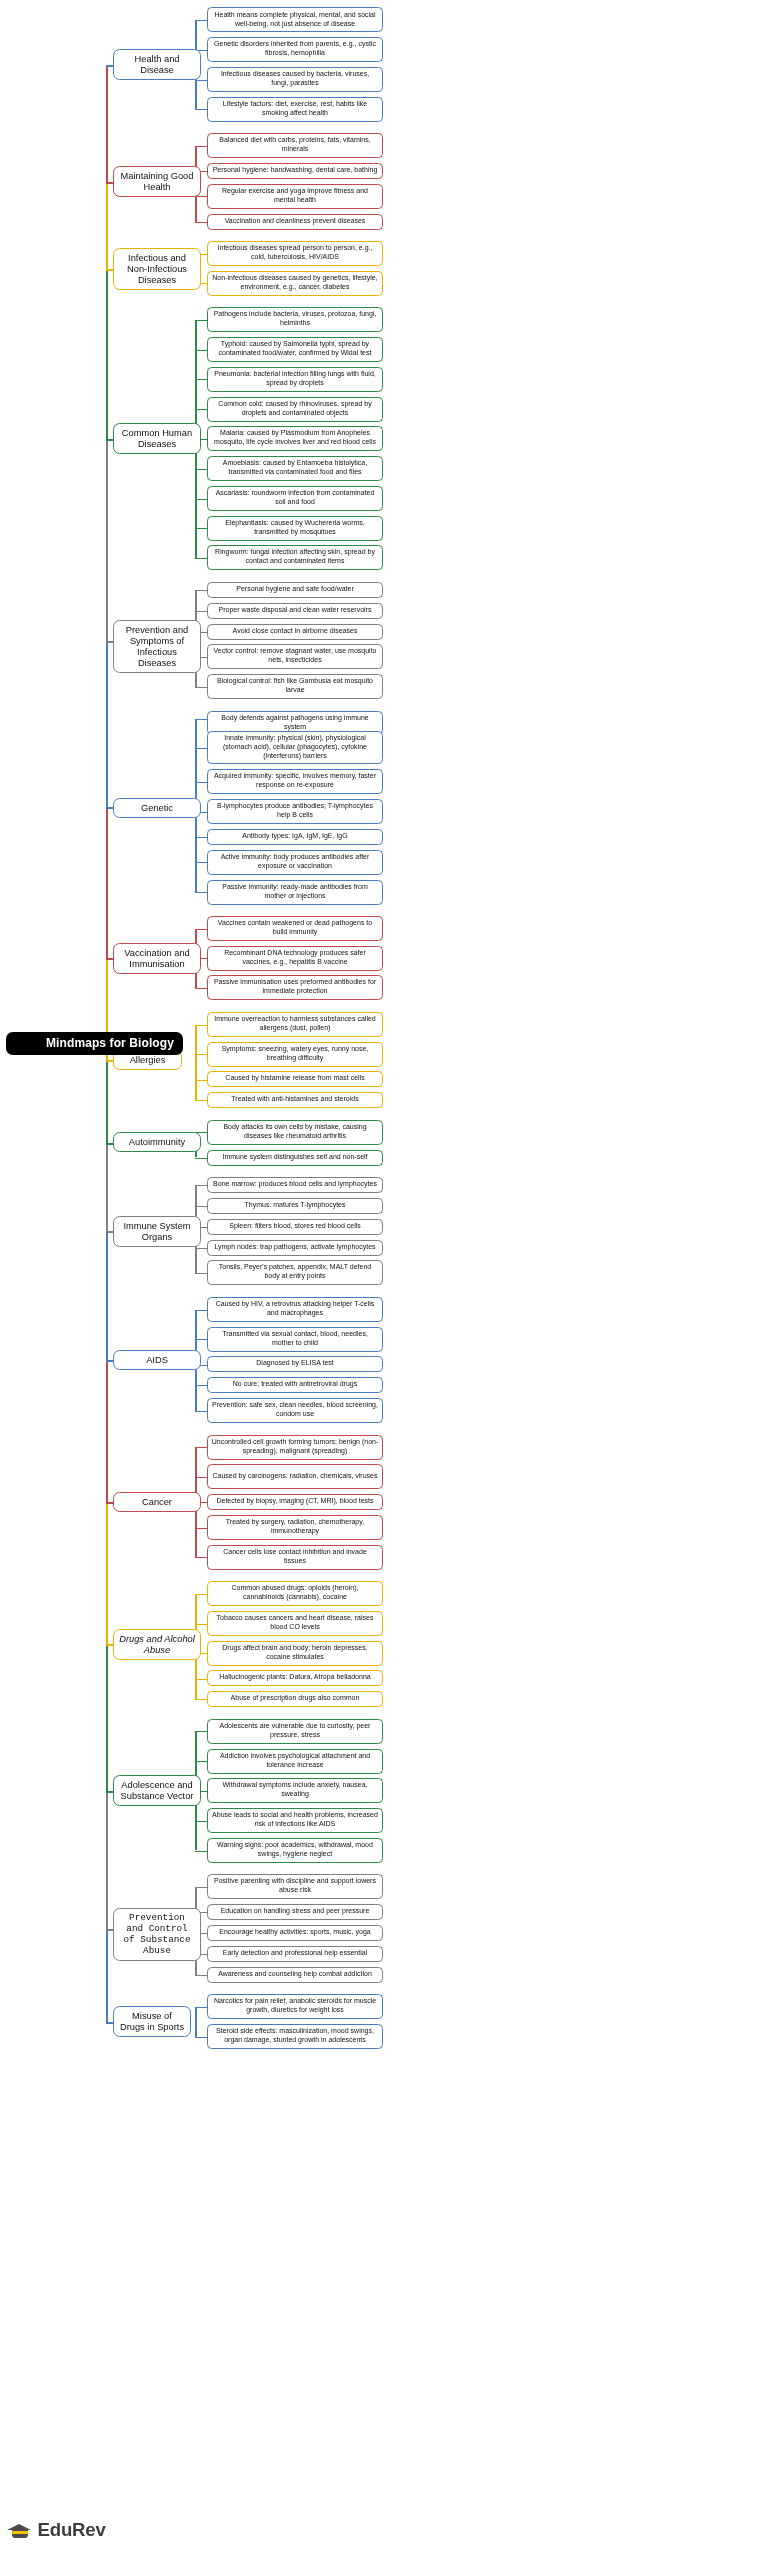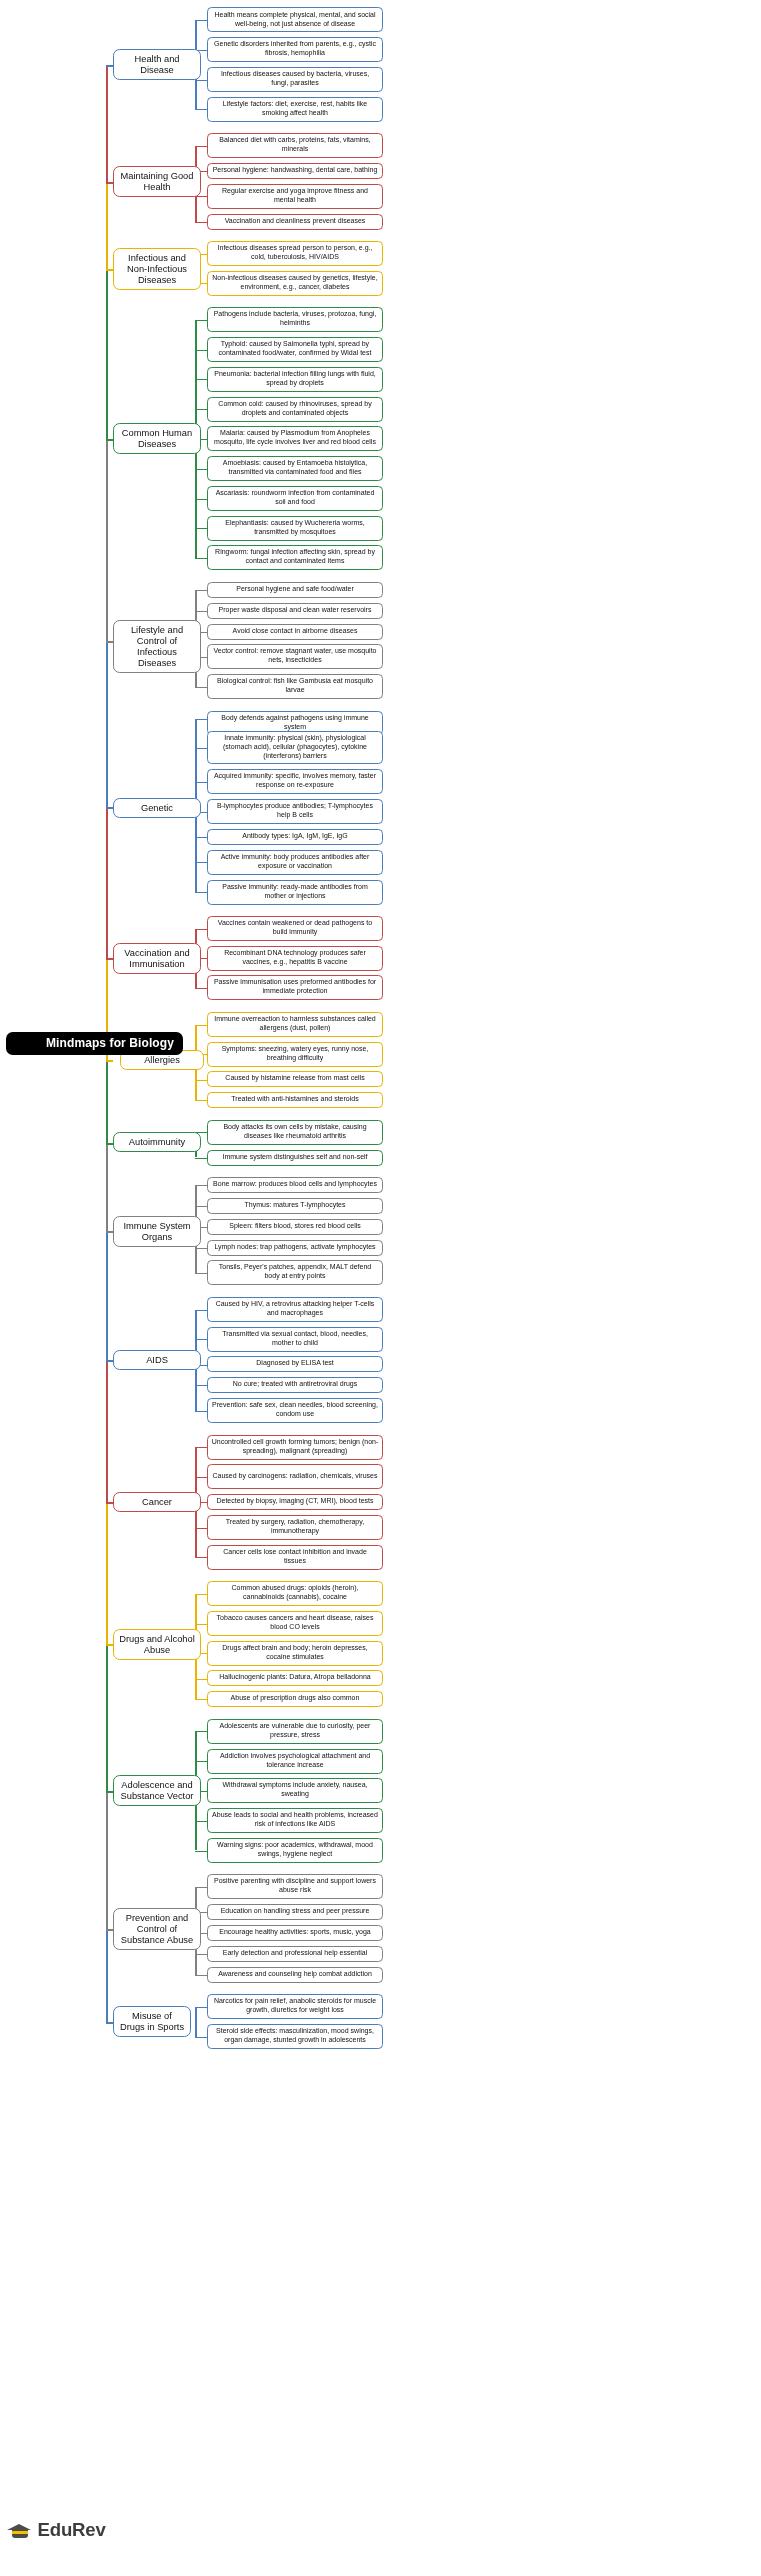--- a/index.html
+++ b/index.html
@@ -173,21 +173,21 @@
       <div class="conn-h-thin" style="left: 195px; top: 439px; width: 12px; background: rgb(46, 139, 69);"></div>
       <div class="leaf" style="left: 207px; top: 456px; width: 176px; min-height: 24.6px; border-color: rgb(46, 139, 69);">Amoebiasis: caused by Entamoeba histolytica, transmitted via contaminated food and flies</div>
       <div class="conn-h-thin" style="left: 195px; top: 469px; width: 12px; background: rgb(46, 139, 69);"></div>
       <div class="leaf" style="left: 207px; top: 486px; width: 176px; min-height: 24.6px; border-color: rgb(46, 139, 69);">Ascariasis: roundworm infection from contaminated soil and food</div>
       <div class="conn-h-thin" style="left: 195px; top: 499px; width: 12px; background: rgb(46, 139, 69);"></div>
       <div class="leaf" style="left: 207px; top: 516px; width: 176px; min-height: 24.6px; border-color: rgb(46, 139, 69);">Elephantiasis: caused by Wuchereria worms, transmitted by mosquitoes</div>
       <div class="conn-h-thin" style="left: 195px; top: 528px; width: 12px; background: rgb(46, 139, 69);"></div>
       <div class="leaf" style="left: 207px; top: 545px; width: 176px; min-height: 24.6px; border-color: rgb(46, 139, 69);">Ringworm: fungal infection affecting skin, spread by contact and contaminated items</div>
       <div class="conn-h-thin" style="left: 195px; top: 558px; width: 12px; background: rgb(46, 139, 69);"></div>
       <div class="conn-h" style="left: 106px; top: 439px; width: 7.4px; background: rgb(46, 139, 69);"></div>
-      <div class="branch" style="left: 113px; top: 620px; width: 88px; min-height: 42px; border-color: rgb(128, 128, 128);">Lifestyle and Control of Infectious Diseases</div>
+      <div class="branch" style="left: 113px; top: 620px; width: 88px; min-height: 42px; border-color: rgb(128, 128, 128);">Prevention and Symptoms of Infectious Diseases</div>
       <div class="conn-h" style="left: 201px; top: 641px; background: rgb(128, 128, 128);"></div>
       <div class="conn-v" style="left: 195px; top: 590px; height: 97px; background: rgb(128, 128, 128);"></div>
       <div class="leaf" style="left: 207px; top: 582px; width: 176px; min-height: 15.6px; border-color: rgb(128, 128, 128);">Personal hygiene and safe food/water</div>
       <div class="conn-h-thin" style="left: 195px; top: 590px; width: 12px; background: rgb(128, 128, 128);"></div>
       <div class="leaf" style="left: 207px; top: 603px; width: 176px; min-height: 15.6px; border-color: rgb(128, 128, 128);">Proper waste disposal and clean water reservoirs</div>
       <div class="conn-h-thin" style="left: 195px; top: 611px; width: 12px; background: rgb(128, 128, 128);"></div>
       <div class="leaf" style="left: 207px; top: 624px; width: 176px; min-height: 15.6px; border-color: rgb(128, 128, 128);">Avoid close contact in airborne diseases</div>
       <div class="conn-h-thin" style="left: 195px; top: 632px; width: 12px; background: rgb(128, 128, 128);"></div>
       <div class="leaf" style="left: 207px; top: 644px; width: 176px; min-height: 24.6px; border-color: rgb(128, 128, 128);">Vector control: remove stagnant water, use mosquito nets, insecticides</div>
       <div class="conn-h-thin" style="left: 195px; top: 657px; width: 12px; background: rgb(128, 128, 128);"></div>
@@ -215,21 +215,21 @@
       <div class="branch" style="left: 113px; top: 943px; width: 88px; min-height: 31px; border-color: rgb(191, 74, 74);">Vaccination and Immunisation</div>
       <div class="conn-h" style="left: 201px; top: 958px; background: rgb(191, 74, 74);"></div>
       <div class="conn-v" style="left: 195px; top: 929px; height: 60px; background: rgb(191, 74, 74);"></div>
       <div class="leaf" style="left: 207px; top: 916px; width: 176px; min-height: 24.6px; border-color: rgb(191, 74, 74);">Vaccines contain weakened or dead pathogens to build immunity</div>
       <div class="conn-h-thin" style="left: 195px; top: 929px; width: 12px; background: rgb(191, 74, 74);"></div>
       <div class="leaf" style="left: 207px; top: 946px; width: 176px; min-height: 24.6px; border-color: rgb(191, 74, 74);">Recombinant DNA technology produces safer vaccines, e.g., hepatitis B vaccine</div>
       <div class="conn-h-thin" style="left: 195px; top: 958px; width: 12px; background: rgb(191, 74, 74);"></div>
       <div class="leaf" style="left: 207px; top: 975px; width: 176px; min-height: 24.6px; border-color: rgb(191, 74, 74);">Passive immunisation uses preformed antibodies for immediate protection</div>
       <div class="conn-h-thin" style="left: 195px; top: 988px; width: 12px; background: rgb(191, 74, 74);"></div>
       <div class="conn-h" style="left: 106px; top: 958px; width: 7.4px; background: rgb(191, 74, 74);"></div>
-      <div class="branch" style="left: 113px; top: 1050px; width: 84px; min-height: 20px; border-color: rgb(232, 180, 0); margin-left: 7px;">Allergies</div>
+      <div class="branch" style="left: 113px; top: 1050px; width: 69px; min-height: 20px; border-color: rgb(232, 180, 0);">Allergies</div>
       <div class="conn-h" style="left: 201px; top: 1060px; background: rgb(232, 180, 0);"></div>
       <div class="conn-v" style="left: 195px; top: 1025px; height: 76px; background: rgb(232, 180, 0);"></div>
       <div class="leaf" style="left: 207px; top: 1012px; width: 176px; min-height: 24.6px; border-color: rgb(232, 180, 0);">Immune overreaction to harmless substances called allergens (dust, pollen)</div>
       <div class="conn-h-thin" style="left: 195px; top: 1025px; width: 12px; background: rgb(232, 180, 0);"></div>
       <div class="leaf" style="left: 207px; top: 1042px; width: 176px; min-height: 24.6px; border-color: rgb(232, 180, 0);">Symptoms: sneezing, watery eyes, runny nose, breathing difficulty</div>
       <div class="conn-h-thin" style="left: 195px; top: 1054px; width: 12px; background: rgb(232, 180, 0);"></div>
       <div class="leaf" style="left: 207px; top: 1071px; width: 176px; min-height: 15.6px; border-color: rgb(232, 180, 0);">Caused by histamine release from mast cells</div>
       <div class="conn-h-thin" style="left: 195px; top: 1080px; width: 12px; background: rgb(232, 180, 0);"></div>
       <div class="leaf" style="left: 207px; top: 1092px; width: 176px; min-height: 15.6px; border-color: rgb(232, 180, 0);">Treated with anti-histamines and steroids</div>
       <div class="conn-h-thin" style="left: 195px; top: 1100px; width: 12px; background: rgb(232, 180, 0);"></div>
@@ -277,21 +277,21 @@
       <div class="conn-h-thin" style="left: 195px; top: 1447px; width: 12px; background: rgb(191, 74, 74);"></div>
       <div class="leaf" style="left: 207px; top: 1464px; width: 176px; min-height: 24.6px; border-color: rgb(191, 74, 74);">Caused by carcinogens: radiation, chemicals, viruses</div>
       <div class="conn-h-thin" style="left: 195px; top: 1477px; width: 12px; background: rgb(191, 74, 74);"></div>
       <div class="leaf" style="left: 207px; top: 1494px; width: 176px; min-height: 15.6px; border-color: rgb(191, 74, 74);">Detected by biopsy, imaging (CT, MRI), blood tests</div>
       <div class="conn-h-thin" style="left: 195px; top: 1502px; width: 12px; background: rgb(191, 74, 74);"></div>
       <div class="leaf" style="left: 207px; top: 1515px; width: 176px; min-height: 24.6px; border-color: rgb(191, 74, 74);">Treated by surgery, radiation, chemotherapy, immunotherapy</div>
       <div class="conn-h-thin" style="left: 195px; top: 1528px; width: 12px; background: rgb(191, 74, 74);"></div>
       <div class="leaf" style="left: 207px; top: 1545px; width: 176px; min-height: 24.6px; border-color: rgb(191, 74, 74);">Cancer cells lose contact inhibition and invade tissues</div>
       <div class="conn-h-thin" style="left: 195px; top: 1557px; width: 12px; background: rgb(191, 74, 74);"></div>
       <div class="conn-h" style="left: 106px; top: 1502px; width: 7.4px; background: rgb(191, 74, 74);"></div>
-      <div class="branch" style="left: 113px; top: 1629px; width: 88px; min-height: 31px; border-color: rgb(232, 180, 0);">Drugs and Alcohol Abuse</div>
+      <div class="branch" style="left: 113px; top: 1629px; width: 88px; min-height: 31px; border-color: rgb(232, 180, 0); font-style: italic;">Drugs and Alcohol Abuse</div>
       <div class="conn-h" style="left: 201px; top: 1644px; background: rgb(232, 180, 0);"></div>
       <div class="conn-v" style="left: 195px; top: 1594px; height: 106px; background: rgb(232, 180, 0);"></div>
       <div class="leaf" style="left: 207px; top: 1581px; width: 176px; min-height: 24.6px; border-color: rgb(232, 180, 0);">Common abused drugs: opioids (heroin), cannabinoids (cannabis), cocaine</div>
       <div class="conn-h-thin" style="left: 195px; top: 1594px; width: 12px; background: rgb(232, 180, 0);"></div>
       <div class="leaf" style="left: 207px; top: 1611px; width: 176px; min-height: 24.6px; border-color: rgb(232, 180, 0);">Tobacco causes cancers and heart disease, raises blood CO levels</div>
       <div class="conn-h-thin" style="left: 195px; top: 1624px; width: 12px; background: rgb(232, 180, 0);"></div>
       <div class="leaf" style="left: 207px; top: 1641px; width: 176px; min-height: 24.6px; border-color: rgb(232, 180, 0);">Drugs affect brain and body; heroin depresses, cocaine stimulates</div>
       <div class="conn-h-thin" style="left: 195px; top: 1653px; width: 12px; background: rgb(232, 180, 0);"></div>
       <div class="leaf" style="left: 207px; top: 1670px; width: 176px; min-height: 15.6px; border-color: rgb(232, 180, 0);">Hallucinogenic plants: Datura, Atropa belladonna</div>
       <div class="conn-h-thin" style="left: 195px; top: 1679px; width: 12px; background: rgb(232, 180, 0);"></div>
@@ -305,21 +305,21 @@
       <div class="conn-h-thin" style="left: 195px; top: 1731px; width: 12px; background: rgb(46, 139, 69);"></div>
       <div class="leaf" style="left: 207px; top: 1749px; width: 176px; min-height: 24.6px; border-color: rgb(46, 139, 69);">Addiction involves psychological attachment and tolerance increase</div>
       <div class="conn-h-thin" style="left: 195px; top: 1761px; width: 12px; background: rgb(46, 139, 69);"></div>
       <div class="leaf" style="left: 207px; top: 1778px; width: 176px; min-height: 24.6px; border-color: rgb(46, 139, 69);">Withdrawal symptoms include anxiety, nausea, sweating</div>
       <div class="conn-h-thin" style="left: 195px; top: 1791px; width: 12px; background: rgb(46, 139, 69);"></div>
       <div class="leaf" style="left: 207px; top: 1808px; width: 176px; min-height: 24.6px; border-color: rgb(46, 139, 69);">Abuse leads to social and health problems, increased risk of infections like AIDS</div>
       <div class="conn-h-thin" style="left: 195px; top: 1821px; width: 12px; background: rgb(46, 139, 69);"></div>
       <div class="leaf" style="left: 207px; top: 1838px; width: 176px; min-height: 24.6px; border-color: rgb(46, 139, 69);">Warning signs: poor academics, withdrawal, mood swings, hygiene neglect</div>
       <div class="conn-h-thin" style="left: 195px; top: 1851px; width: 12px; background: rgb(46, 139, 69);"></div>
       <div class="conn-h" style="left: 106px; top: 1791px; width: 7.4px; background: rgb(46, 139, 69);"></div>
-      <div class="branch" style="left: 113px; top: 1908px; width: 88px; min-height: 42px; border-color: rgb(128, 128, 128);">Prevention and Control of Substance Abuse</div>
+      <div class="branch" style="left: 113px; top: 1908px; width: 88px; min-height: 42px; border-color: rgb(128, 128, 128); font-family: Liberation Mono, monospace;">Prevention and Control of Substance Abuse</div>
       <div class="conn-h" style="left: 201px; top: 1929px; background: rgb(128, 128, 128);"></div>
       <div class="conn-v" style="left: 195px; top: 1887px; height: 88px; background: rgb(128, 128, 128);"></div>
       <div class="leaf" style="left: 207px; top: 1874px; width: 176px; min-height: 24.6px; border-color: rgb(128, 128, 128);">Positive parenting with discipline and support lowers abuse risk</div>
       <div class="conn-h-thin" style="left: 195px; top: 1887px; width: 12px; background: rgb(128, 128, 128);"></div>
       <div class="leaf" style="left: 207px; top: 1904px; width: 176px; min-height: 15.6px; border-color: rgb(128, 128, 128);">Education on handling stress and peer pressure</div>
       <div class="conn-h-thin" style="left: 195px; top: 1912px; width: 12px; background: rgb(128, 128, 128);"></div>
       <div class="leaf" style="left: 207px; top: 1925px; width: 176px; min-height: 15.6px; border-color: rgb(128, 128, 128);">Encourage healthy activities: sports, music, yoga</div>
       <div class="conn-h-thin" style="left: 195px; top: 1933px; width: 12px; background: rgb(128, 128, 128);"></div>
       <div class="leaf" style="left: 207px; top: 1946px; width: 176px; min-height: 15.6px; border-color: rgb(128, 128, 128);">Early detection and professional help essential</div>
       <div class="conn-h-thin" style="left: 195px; top: 1954px; width: 12px; background: rgb(128, 128, 128);"></div>

